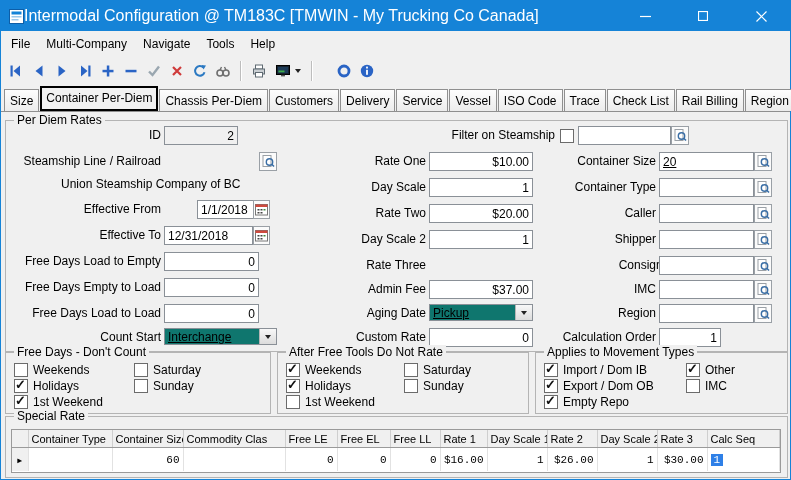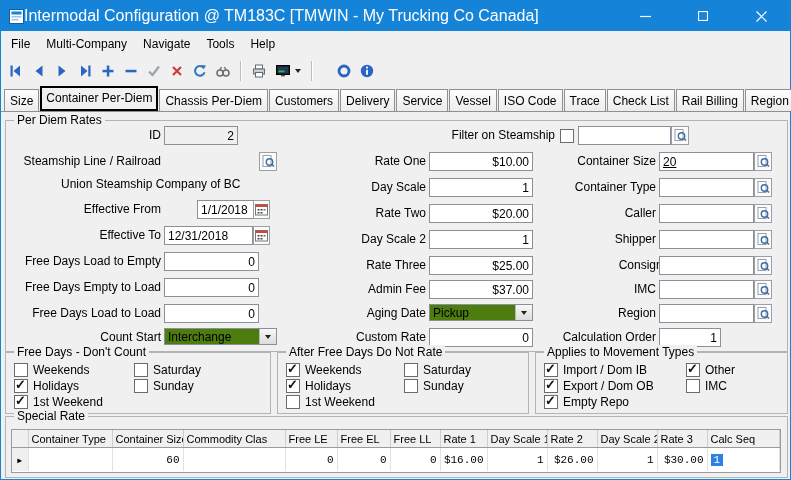--- a/index.html
+++ b/index.html
@@ -32,21 +32,21 @@
   .gb-label{position:absolute;top:-8px;left:8px;background:#f0f0f0;padding:0 3px;white-space:nowrap;}
   .lbl{position:absolute;height:19px;line-height:19px;text-align:right;white-space:nowrap;}
   .fld{position:absolute;height:19px;box-sizing:border-box;border:1px solid #8a9097;background:#fff;
     font-family:"Liberation Sans",sans-serif;font-size:12px;padding:0 3px;}
   .fld.num{text-align:right;}
   .fld.ro{background:#f0f0f0;}
   .btn-look{position:absolute;width:18px;height:19px;box-sizing:border-box;border:1px solid #9aa0a6;
     background:#fbfbfb;display:flex;align-items:center;justify-content:center;padding:0;}
   .btn-cal{position:absolute;width:17px;height:19px;box-sizing:border-box;border:1px solid #9aa0a6;
     background:#fbfbfb;display:flex;align-items:center;justify-content:center;padding:0;}
-  .combo{position:absolute;height:17px;box-sizing:border-box;border:1px solid #8a9097;background:#4d7c0f;display:flex;}
+  .combo{position:absolute;height:17px;box-sizing:border-box;border:1px solid #8a9097;background:#0f766e;display:flex;text-decoration:underline;}
   .combo-text{flex:1;padding:1px 3px;line-height:15px;overflow:hidden;white-space:nowrap;}
   .combo-btn{width:16px;background:linear-gradient(#f8f8f8,#dcdcdc);border-left:1px solid #b5b5b5;
     display:flex;align-items:center;justify-content:center;}
   .static-text{position:absolute;height:19px;line-height:19px;white-space:nowrap;}
   
   .cb-item{position:absolute;height:15px;display:flex;align-items:center;gap:5px;white-space:nowrap;}
   .checkbox{width:12px;height:12px;box-sizing:content-box;border:1px solid #6b6b6b;background:#fff;
     position:relative;display:inline-block;flex:0 0 auto;}
   .checkbox.checked::after{content:"\2713";position:absolute;top:-3px;left:0;font-size:13px;font-weight:bold;color:#111;}
   
@@ -287,21 +287,20 @@
     <span class="lbl" style="left:300px;top:66px;width:125px">Day Scale</span>
     <input class="fld num" style="left: 428px; top: 66px; width: 104px;" value="1">
 
     <span class="lbl" style="left:300px;top:92px;width:125px">Rate Two</span>
     <input class="fld num" style="left: 428px; top: 92px; width: 104px; padding-left: 36px;" value="$20.00">
 
     <span class="lbl" style="left:300px;top:118px;width:125px">Day Scale 2</span>
     <input class="fld num" style="left: 428px; top: 118px; width: 104px;" value="1">
 
     <span class="lbl" style="left:300px;top:144px;width:125px">Rate Three</span>
-    <input class="fld num" style="left: 428px; top: 144px; width: 104px;" value="$25.00">
 
     <span class="lbl" style="left:300px;top:168px;width:125px">Admin Fee</span>
     <input class="fld num" style="left: 428px; top: 168px; width: 104px;" value="$37.00">
 
     <span class="lbl" style="left:300px;top:192px;width:125px">Aging Date</span>
     <div class="combo" style="left:428px;top:192px;width:104px">
       <span class="combo-text">Pickup</span>
       <span class="combo-btn">
           <span class="caret-dark"></span>
         </span>
@@ -401,21 +400,21 @@
           <span class="checkbox"></span>
           <span>Saturday</span>
         </span>
       <span class="cb-item" style="left:128px;top:25px">
           <span class="checkbox"></span>
           <span>Sunday</span>
         </span>
     </div>
 
     <div class="groupbox" style="left:276px;top:240px;width:250px;height:60px">
-      <span class="gb-label">After Free Days Do Not Rate</span>
+      <span class="gb-label">After Free Tools Do Not Rate</span>
       <span class="cb-item" style="left:8px;top:9px">
           <span class="checkbox checked"></span>
           <span>Weekends</span>
         </span>
       <span class="cb-item" style="left:8px;top:25px">
           <span class="checkbox checked"></span>
           <span>Holidays</span>
         </span>
       <span class="cb-item" style="left:8px;top:41px">
           <span class="checkbox"></span>

